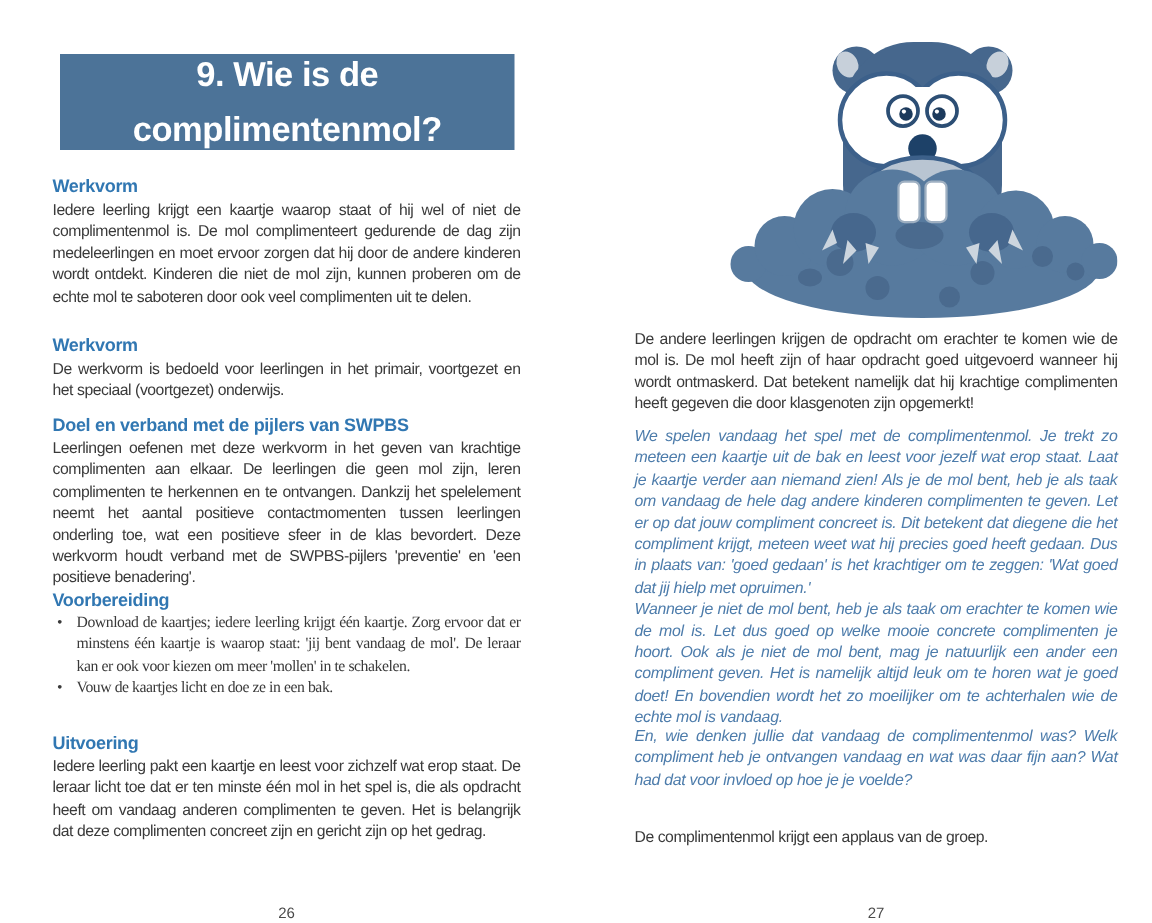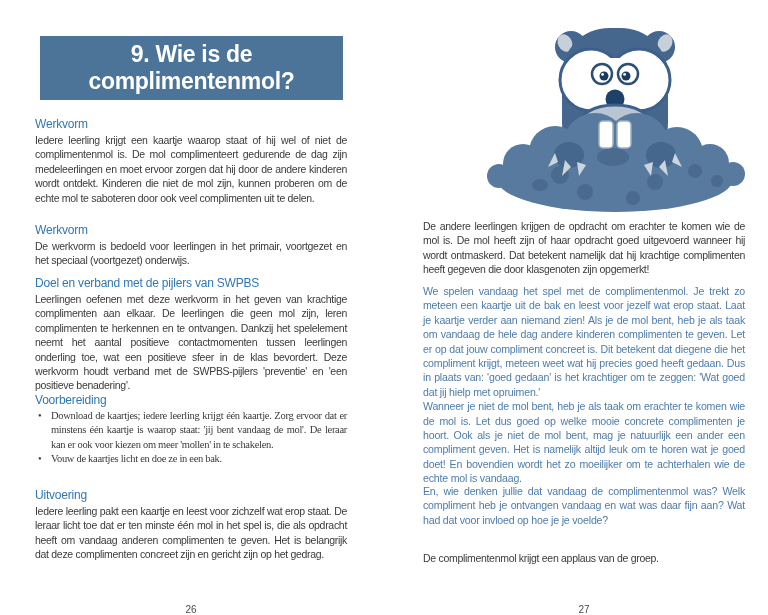--- a/index.html
+++ b/index.html
@@ -9,43 +9,43 @@
     -webkit-font-smoothing:antialiased;
   }
   .spread{position:relative;width:768px;height:615px;background:#ffffff;}
   .page{position:absolute;top:0;height:615px;}
   .page-left{left:35px;width:312px;}
   .page-right{left:423px;width:322px;}
 
   .title-box{
     position:absolute;left:5px;top:36px;width:303px;height:64px;
     background:#4c7398;color:#ffffff;text-align:center;
-    display:flex;flex-direction:column;justify-content:center;
+    display:flex;flex-direction:column;justify-content:space-between;
   }
   .title-line{
     font-size:23px;font-weight:bold;line-height:27px;letter-spacing:-0.3px;
   }
 
   .blk{position:absolute;left:0;width:100%;}
   h2.sec-heading{
-    margin:0 0 2px 0;font-size:12px;line-height:13px;font-weight:normal;
+    margin:0 0 2px 0;font-size:12px;line-height:13px;font-weight:bold;
     color:#3177b2;letter-spacing:-0.2px;
   }
   p.body-text, .bullets li{
     margin:0;font-size:10.5px;line-height:14.4px;letter-spacing:-0.3px;
     color:#3a3a3a;text-align:justify;
   }
   .bullets{margin:1px 0 0 0;padding:0;list-style:none;font-family:Liberation Serif, serif;}
   .bullets li{position:relative;padding-left:16px;}
   .bullets li::before{content:"\2022";position:absolute;left:3px;top:0;color:#3a3a3a;}
   .bullets li + li{margin-top:0;}
 
   p.script-text{
     margin:0;font-size:10.6px;line-height:14.4px;letter-spacing:-0.2px;
-    color:#4d7cab;text-align:justify;
+    color:#4d7cab;font-style:italic;text-align:justify;
   }
   .pagenum{
     position:absolute;left:0;top:604px;width:100%;text-align:center;
     font-size:10px;color:#4a4a4a;letter-spacing:0;
   }
   .mole-wrap{position:absolute;left:62px;top:14px;width:260px;height:200px;}
   .mole-wrap svg{display:block;width:100%;height:100%;}
 
   
   .c-body{fill:#46678d;}

